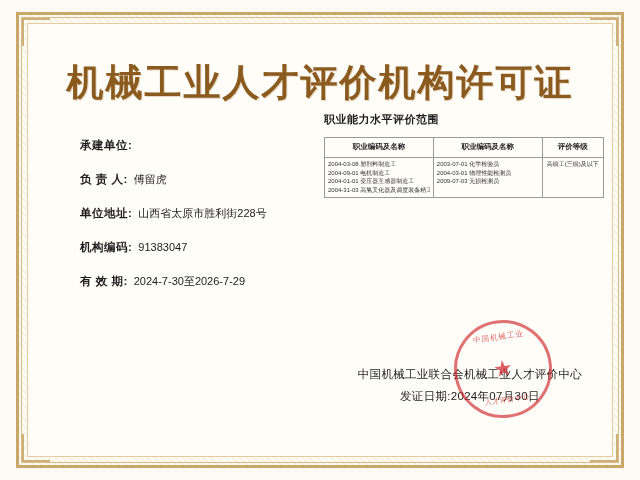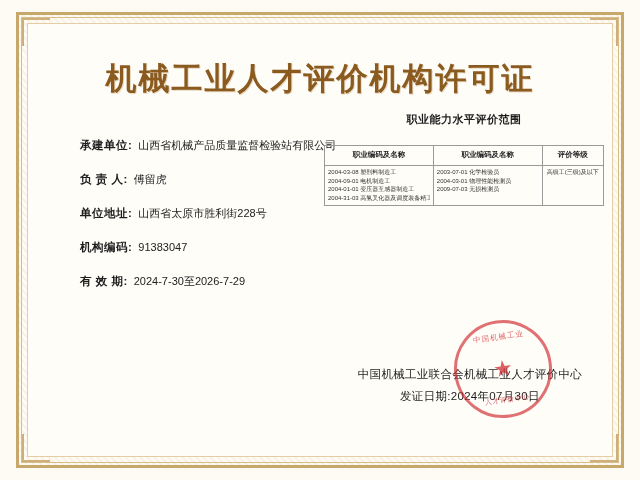--- a/index.html
+++ b/index.html
@@ -63,21 +63,21 @@
   .corner.bl { left: 22px; bottom: 18px; border-right: none; border-top: none; }
   .corner.br { right: 22px; bottom: 18px; border-left: none; border-top: none; }
 
   .title {
     position: absolute;
     left: 0;
     right: 0;
     top: 58px;
     text-align: center;
     font-family: "DejaVu Serif", "Liberation Serif", serif;
-    font-size: 31px;
+    font-size: 37px;
     font-weight: bold;
     letter-spacing: 2px;
     color: #8a5a1e;
     text-shadow: 1px 1px 0 rgba(160,110,40,0.25);
     white-space: nowrap;
   }
 
   .fields {
     position: absolute;
     left: 80px;
@@ -106,25 +106,24 @@
   }
 
   
   .scope {
     position: absolute;
     right: 36px;
     top: 112px;
     width: 280px;
   }
   .scope-title {
-    text-align: center;
     font-size: 11px;
     font-weight: bold;
     color: #1d1d1d;
-    margin-bottom: 18px;
+    margin-bottom: 10px;
     letter-spacing: 0.5px;
   }
   table.scope-table {
     width: 100%;
     border-collapse: collapse;
     table-layout: fixed;
   }
   table.scope-table th,
   table.scope-table td {
     border: 1px solid #9a9a9a;
@@ -212,21 +211,20 @@
   <div class="corner tl"></div>
   <div class="corner tr"></div>
   <div class="corner bl"></div>
   <div class="corner br"></div>
 
   <div class="title">机械工业人才评价机构许可证</div>
 
   <div class="fields">
     <div class="field-row">
       <span class="field-label">承建单位:</span>
-      <span class="field-value">山西省机械产品质量监督检验站有限公司</span>
     </div>
     <div class="field-row">
       <span class="field-label">负 责 人:</span>
       <span class="field-value">傅留虎</span>
     </div>
     <div class="field-row">
       <span class="field-label">单位地址:</span>
       <span class="field-value">山西省太原市胜利街228号</span>
     </div>
     <div class="field-row">

